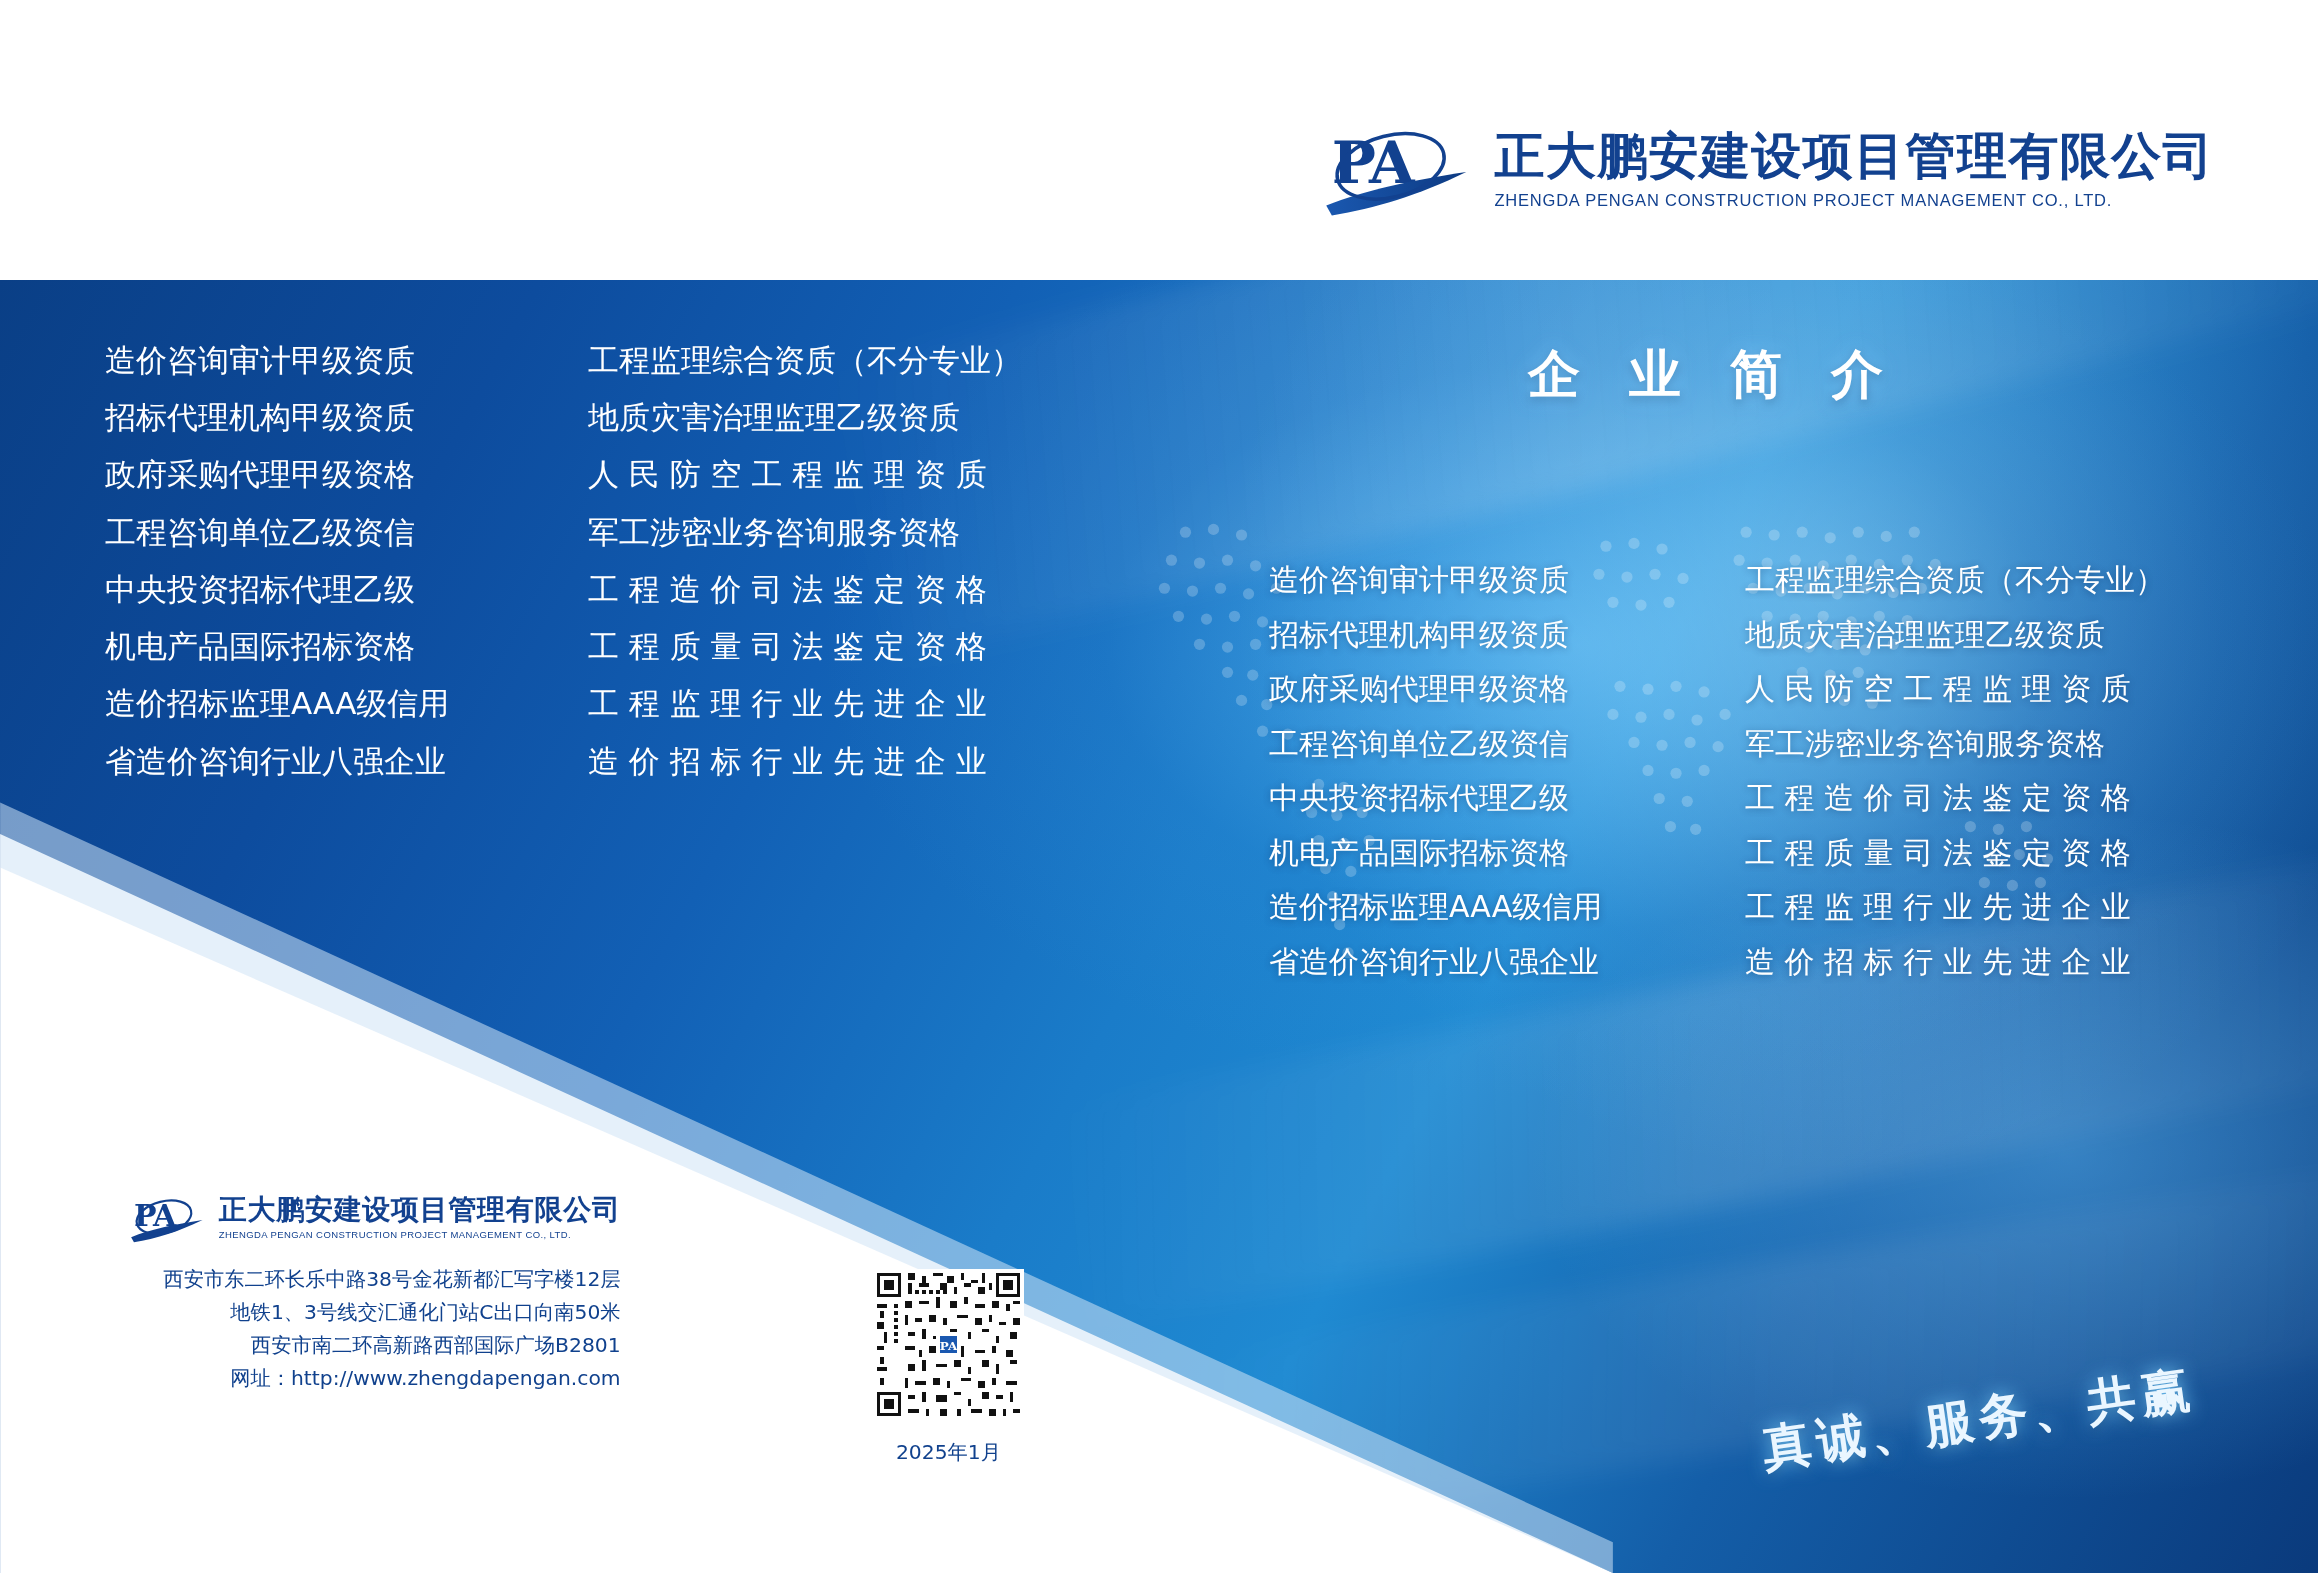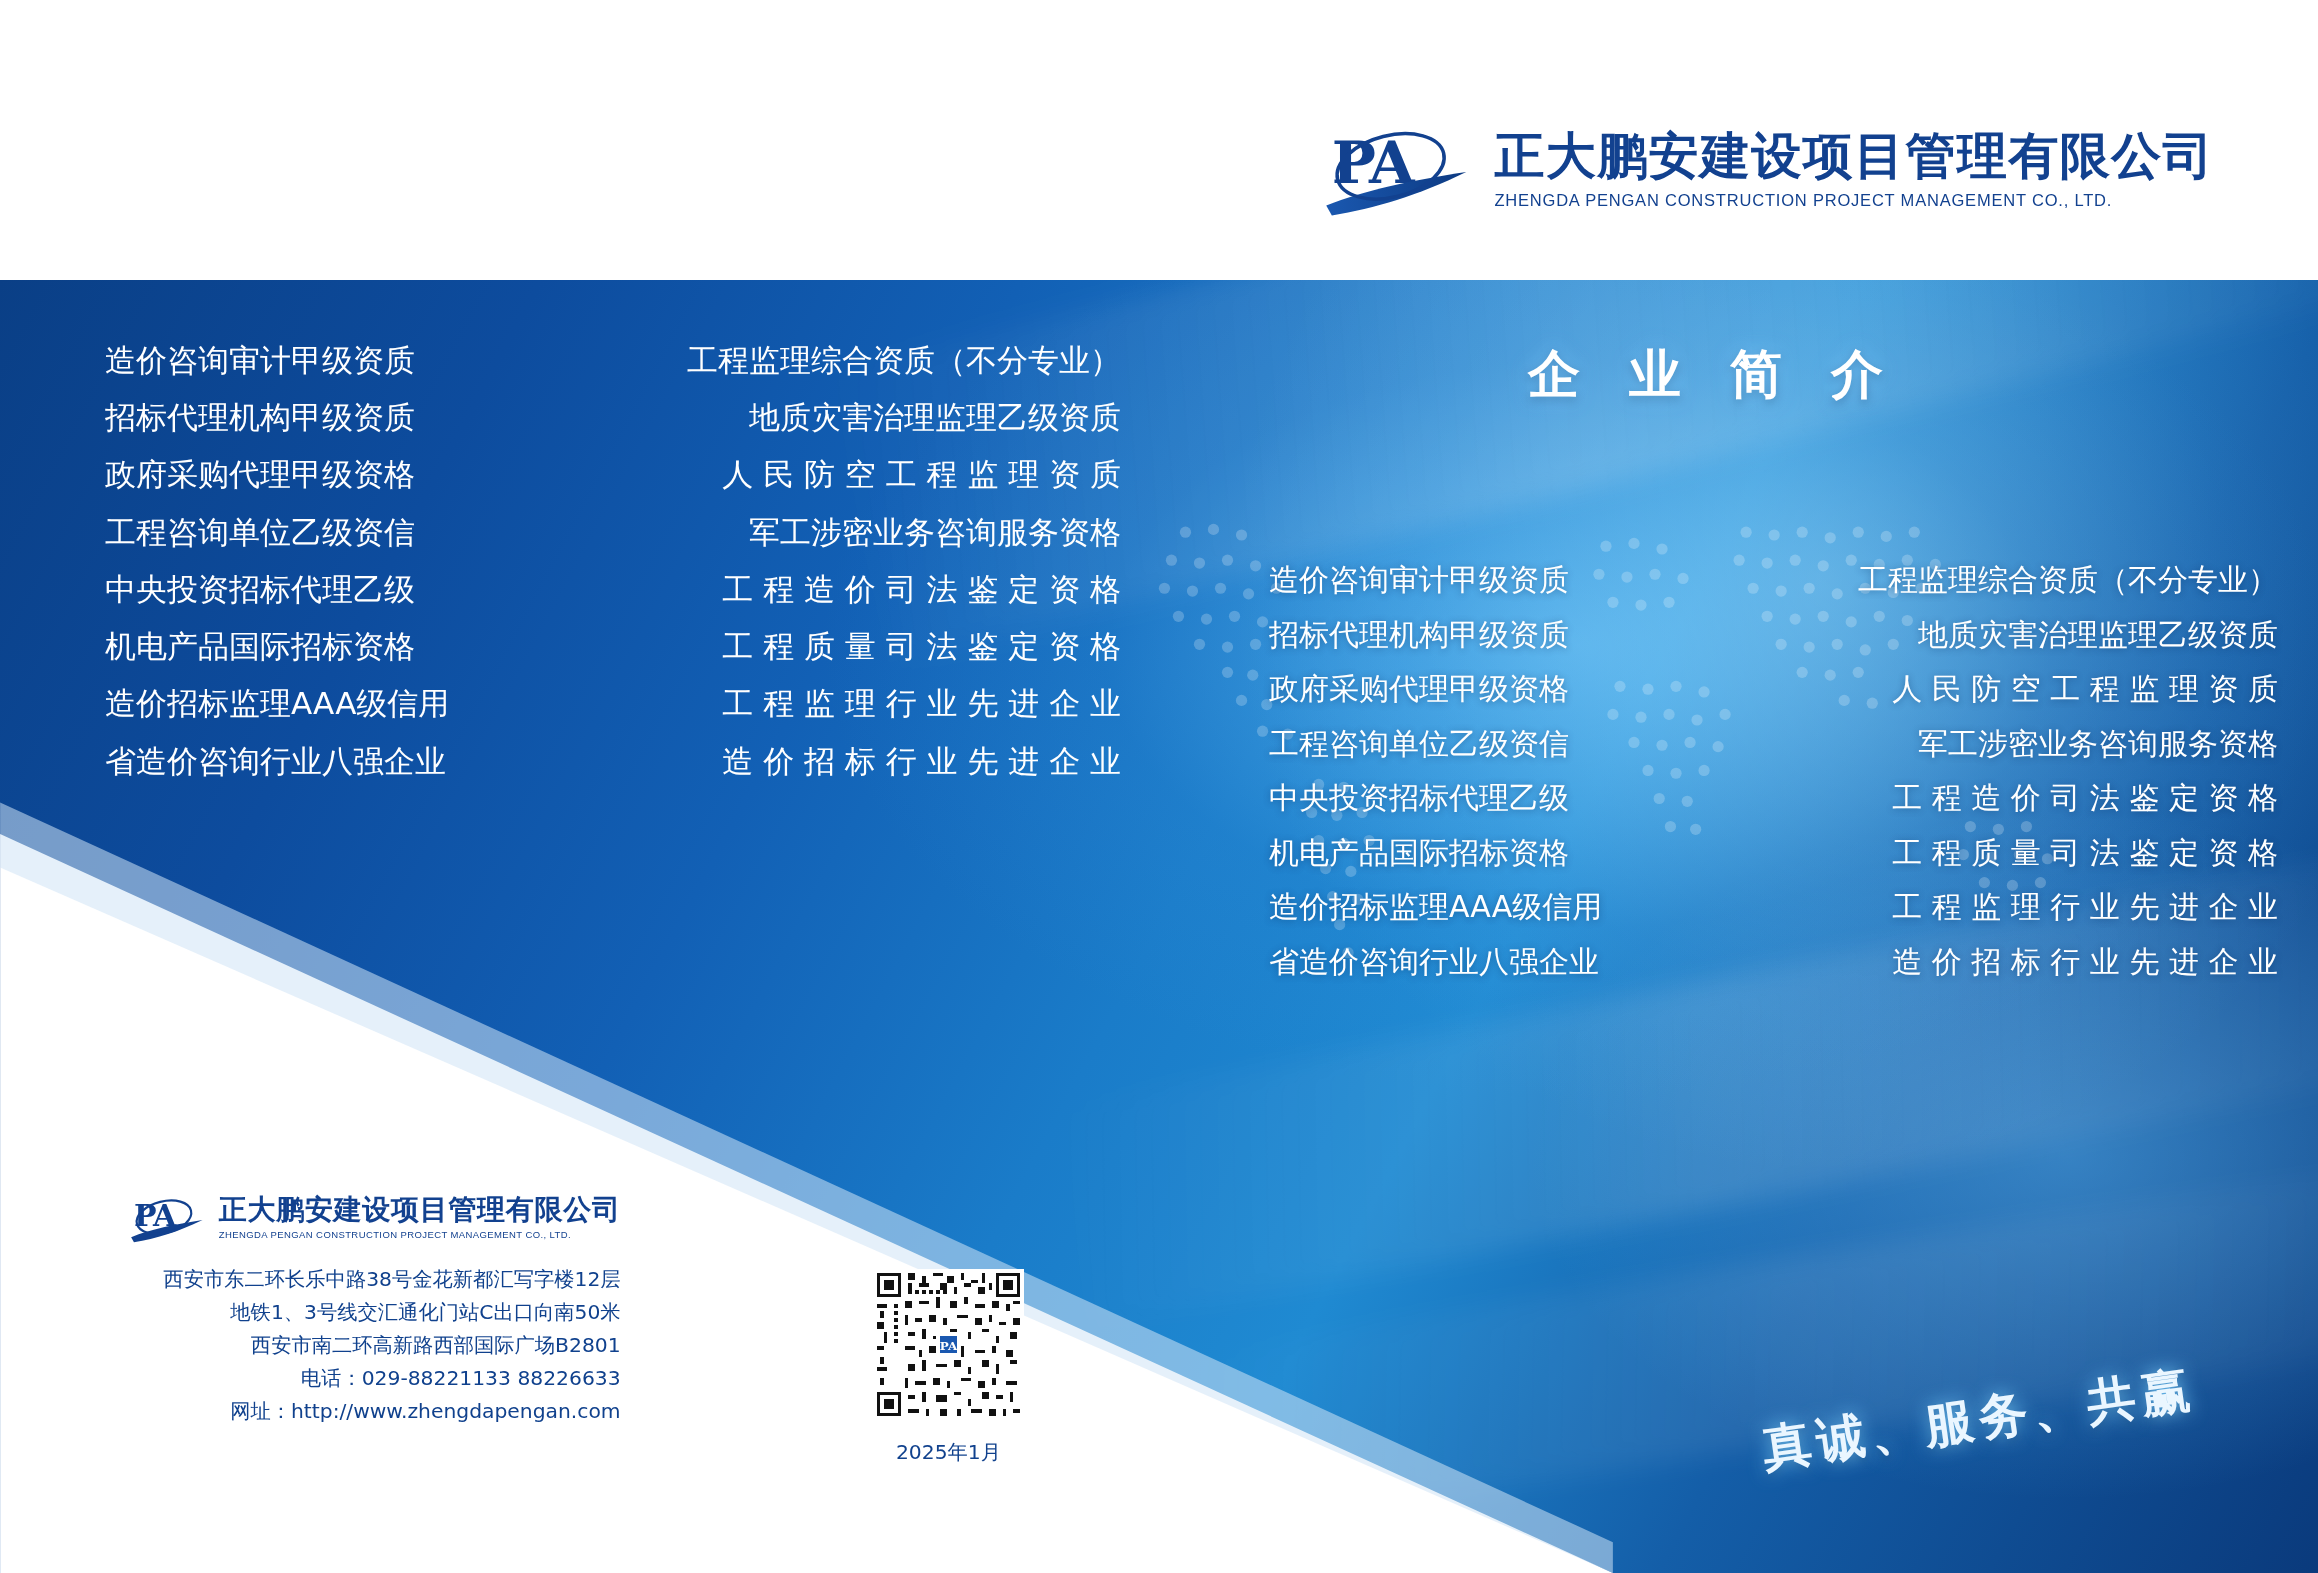--- a/index.html
+++ b/index.html
@@ -116,21 +116,21 @@
     gap:20px;
   }
   .qual-cell{
     font-size:31px;
     line-height:1.35;
     color:#ffffff;
     white-space:nowrap;
     font-family:"DejaVu Sans","Liberation Sans",sans-serif;
   }
   .qual-cell.col1{width:463px;}
-  .qual-cell.col2{width:533px;text-align:right;}
+  .qual-cell.col2{width:533px;}
 
   
   .cover-title{
     position:absolute;
     left:1528px; top:60px;
     z-index:22;
     font-size:52px;
     font-weight:bold;
     letter-spacing:18px;
     color:#ffffff;
@@ -494,21 +494,20 @@
       </div>
       <div>
         <div class="contact-cn">正大鹏安建设项目管理有限公司</div>
         <div class="contact-en">ZHENGDA PENGAN CONSTRUCTION PROJECT MANAGEMENT CO., LTD.</div>
       </div>
     </div>
 
     <div class="addr-line">西安市东二环长乐中路38号金花新都汇写字楼12层</div>
     <div class="addr-line">地铁1、3号线交汇通化门站C出口向南50米</div>
     <div class="addr-line">西安市南二环高新路西部国际广场B2801</div>
-    <div class="addr-line">电话：029-88221133  88226633</div>
     <div class="addr-line">
       <span>网址：</span><a href="#">http://www.zhengdapengan.com</a>
     </div>
   </div>
 
   <div class="qr-wrap">
     <div class="qr-box">
       <svg width="151" height="151" viewBox="0 0 43 43" xmlns="http://www.w3.org/2000/svg" shape-rendering="crispEdges">
         <rect width="43" height="43" fill="#ffffff"></rect>
         <g fill="#111111">

